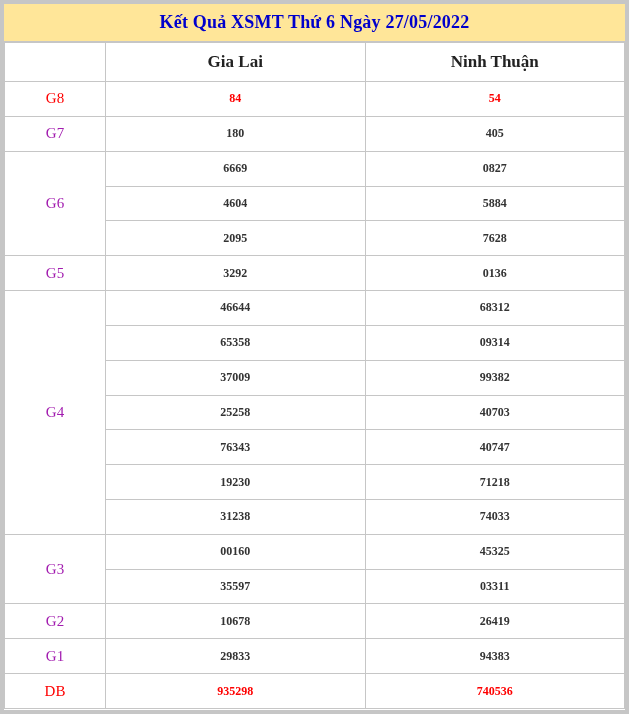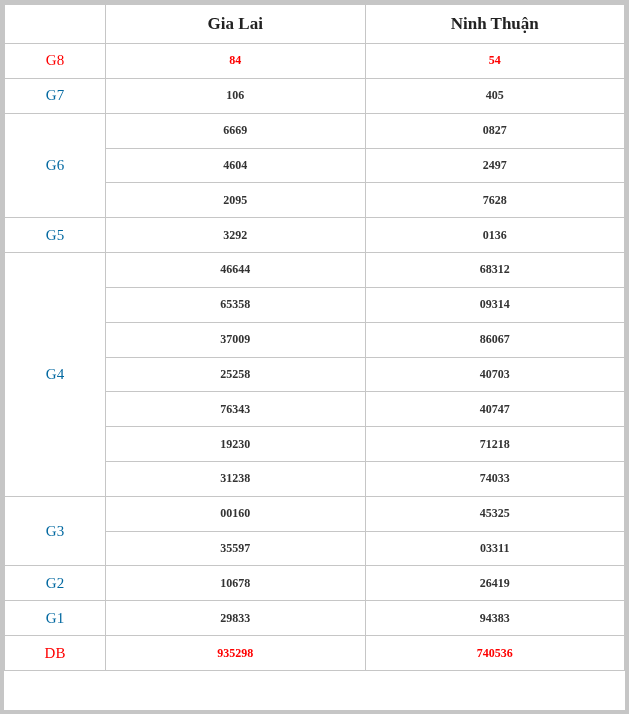--- a/index.html
+++ b/index.html
@@ -20,30 +20,31 @@
   table.results{
     width:100%;height:667px;border-collapse:collapse;table-layout:fixed;
   }
   col.c-label{width:101px;}
   td,th{
     border:1px solid var(--border,#c9c9c9);
     text-align:center;vertical-align:middle;
     padding:0;background:#ffffff;margin-top:44px;
   }
   th.col-head{font-size:17px;font-weight:bold;color:#222222;height:36px;}
-  td.label{font-size:15px;font-weight:normal;color:#0369a1;}
+  td.label{font-size:15px;font-weight:normal;color:#a21caf;}
   td.value{font-size:12px;font-weight:bold;color:var(--value-text,#333333);}
   tr{height:33px;}
   .red{color:var(--highlight-red,#FE0000) !important;}
 </style>
 </head>
 <body>
 
 <div class="panel">
 
+  <div class="title-bar">Kết Quả XSMT Thứ 6 Ngày 27/05/2022</div>
 
   <table class="results">
     <colgroup>
       <col class="c-label">
         <col>
         <col>
     </colgroup>
     <tbody>
       <tr>
         <th class="col-head"></th>
@@ -52,32 +53,32 @@
       </tr>
 
       <tr>
         <td class="label red">G8</td>
         <td class="value red">84</td>
         <td class="value red">54</td>
       </tr>
 
       <tr>
         <td class="label">G7</td>
-        <td class="value">106</td>
+        <td class="value">180</td>
         <td class="value">405</td>
       </tr>
 
       <tr>
         <td class="label" rowspan="3">G6</td>
         <td class="value">6669</td>
         <td class="value">0827</td>
       </tr>
       <tr>
         <td class="value">4604</td>
-        <td class="value">2497</td>
+        <td class="value">5884</td>
       </tr>
       <tr>
         <td class="value">2095</td>
         <td class="value">7628</td>
       </tr>
 
       <tr>
         <td class="label">G5</td>
         <td class="value">3292</td>
         <td class="value">0136</td>
@@ -87,21 +88,21 @@
         <td class="label" rowspan="7">G4</td>
         <td class="value">46644</td>
         <td class="value">68312</td>
       </tr>
       <tr>
         <td class="value">65358</td>
         <td class="value">09314</td>
       </tr>
       <tr>
         <td class="value">37009</td>
-        <td class="value">86067</td>
+        <td class="value">99382</td>
       </tr>
       <tr>
         <td class="value">25258</td>
         <td class="value">40703</td>
       </tr>
       <tr>
         <td class="value">76343</td>
         <td class="value">40747</td>
       </tr>
       <tr>

